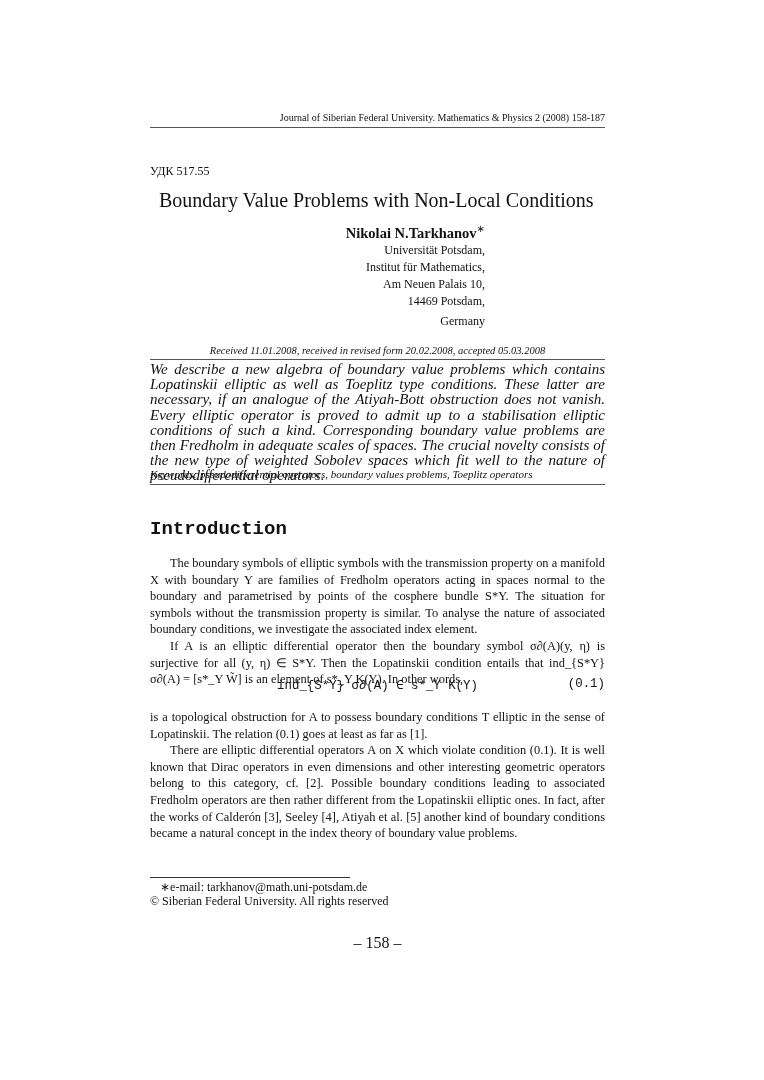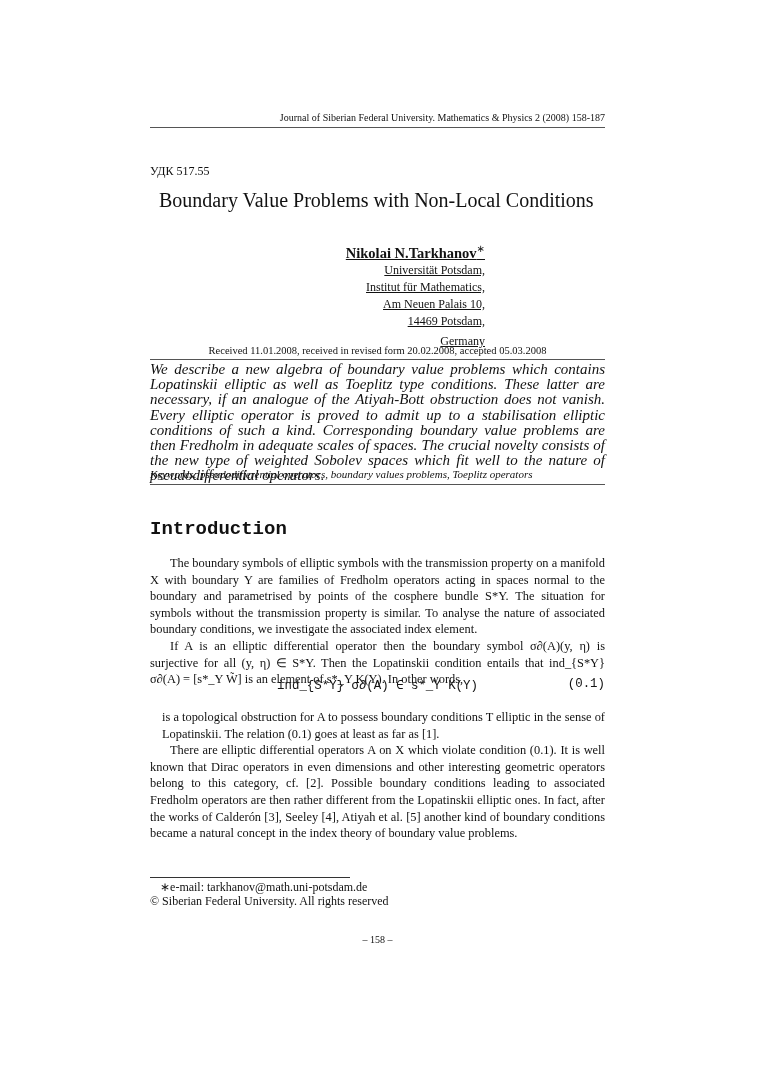--- a/index.html
+++ b/index.html
@@ -6,45 +6,45 @@
     body { width: 764px; height: 1080px; position: relative; overflow: hidden;
            font-family: "DejaVu Serif", "Liberation Serif", serif; color: #111; }
     .page { position: absolute; left: 0; top: 0; width: 644px; height: 1080px; }
     .abs { position: absolute; }
     .running-head { left: 150px; top: 112px; width: 455px; font-size: 10px; text-align: right;
                     font-family: "Liberation Serif", serif; }
     .head-rule { left: 150px; top: 127px; width: 455px; height: 1px; background: #555; }
     .udk { left: 150px; top: 164px; font-size: 12px; font-family: "Liberation Serif", serif; }
     .title { left: 150px; top: 189px; font-size: 20px; font-weight: normal;
              font-family: "Liberation Serif", serif; white-space: nowrap; margin-left: 9px; }
-    .author-block { right: 159px; top: 240px; text-align: right; font-family: "Liberation Serif", serif; text-decoration: underline; }
+    .author-block { right: 159px; top: 220px; text-align: right; font-family: "Liberation Serif", serif; }
     .author-name { font-size: 14.5px; font-weight: bold; line-height: 18px; }
     .author-name sup { font-weight: normal; font-size: 10px; }
     .affil { font-size: 12px; line-height: 17px; }
     .affil.country { margin-top: 3px; }
     .received { left: 150px; top: 345px; width: 455px; text-align: center; font-size: 10.5px;
-                font-family: "Liberation Serif", serif; }
+                font-family: "Liberation Serif", serif; font-style: italic; }
     .rule { left: 150px; width: 455px; height: 1px; background: #555; }
     .abstract { left: 150px; top: 362px; width: 455px; font-size: 15px; font-style: italic;
                 line-height: 15.2px; text-align: justify; font-family: "Liberation Serif", serif; }
     .keywords { left: 150px; top: 468px; width: 455px; font-size: 11px; font-style: italic;
                 font-family: "Liberation Serif", serif; }
     .section-title { left: 150px; top: 518px; font-size: 19px; font-weight: bold;
                      font-family: Liberation Mono, monospace; }
     .body-text { left: 150px; width: 455px; font-size: 12.4px; line-height: 16.6px;
                  text-align: justify; font-family: "Liberation Serif", serif; }
     .body-text p { margin: 0; text-indent: 20px; }
-    .body-text p.noindent { text-indent: 0; margin-left: 12px; }
+    .body-text p.noindent { text-indent: 0; }
     .formula-row { left: 150px; top: 677px; width: 455px; height: 18px; font-family: Liberation Mono, monospace;
                    font-size: 12.4px; }
     .formula { position: absolute; left: 0; width: 455px; text-align: center; }
     .eq-num { position: absolute; right: 0; }
     .fn-rule { left: 150px; top: 877px; width: 200px; height: 1px; background: #333; }
     .footnote { left: 150px; font-size: 12px; font-family: "Liberation Serif", serif; }
-    .page-number { left: 150px; top: 934px; width: 455px; text-align: center; font-size: 10px;
+    .page-number { left: 150px; top: 934px; width: 455px; text-align: center; font-size: 16px;
                    font-family: "Liberation Serif", serif; }
   </style>
 </head>
 <body>
 
 <div class="page">
 
   <div class="abs running-head">Journal of Siberian Federal University. Mathematics &amp; Physics 2 (2008) 158-187</div>
   <div class="abs head-rule"></div>
 

